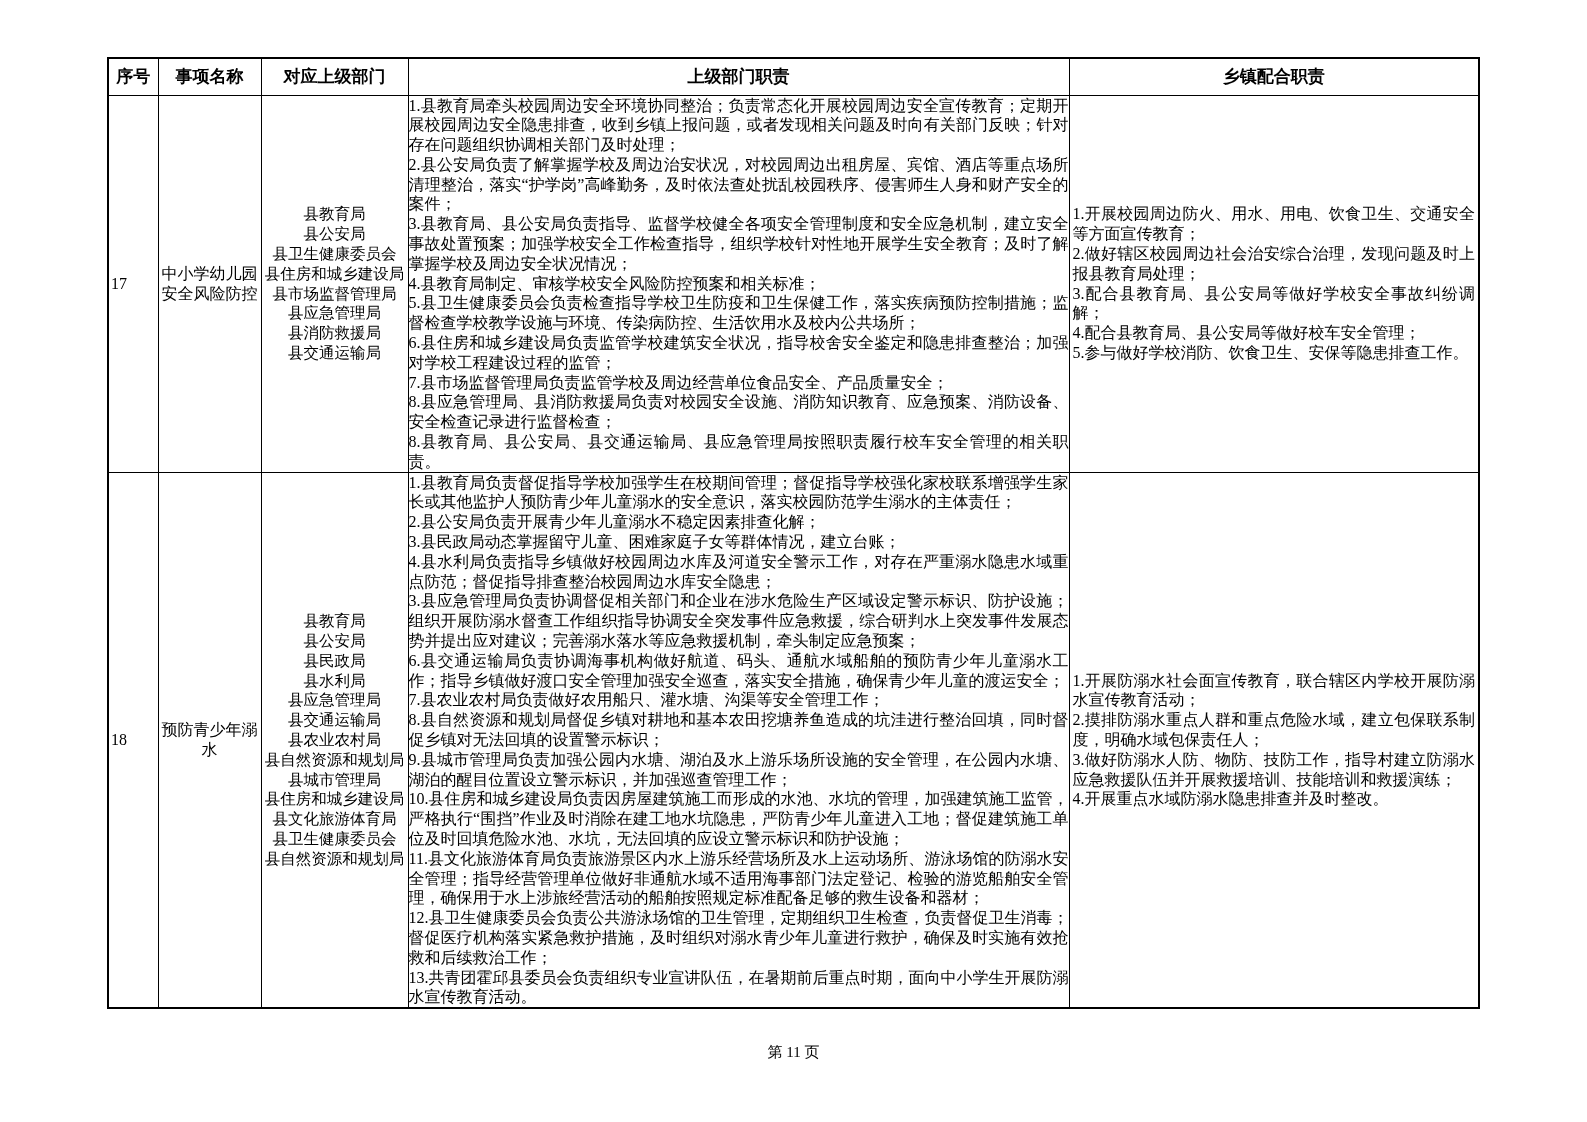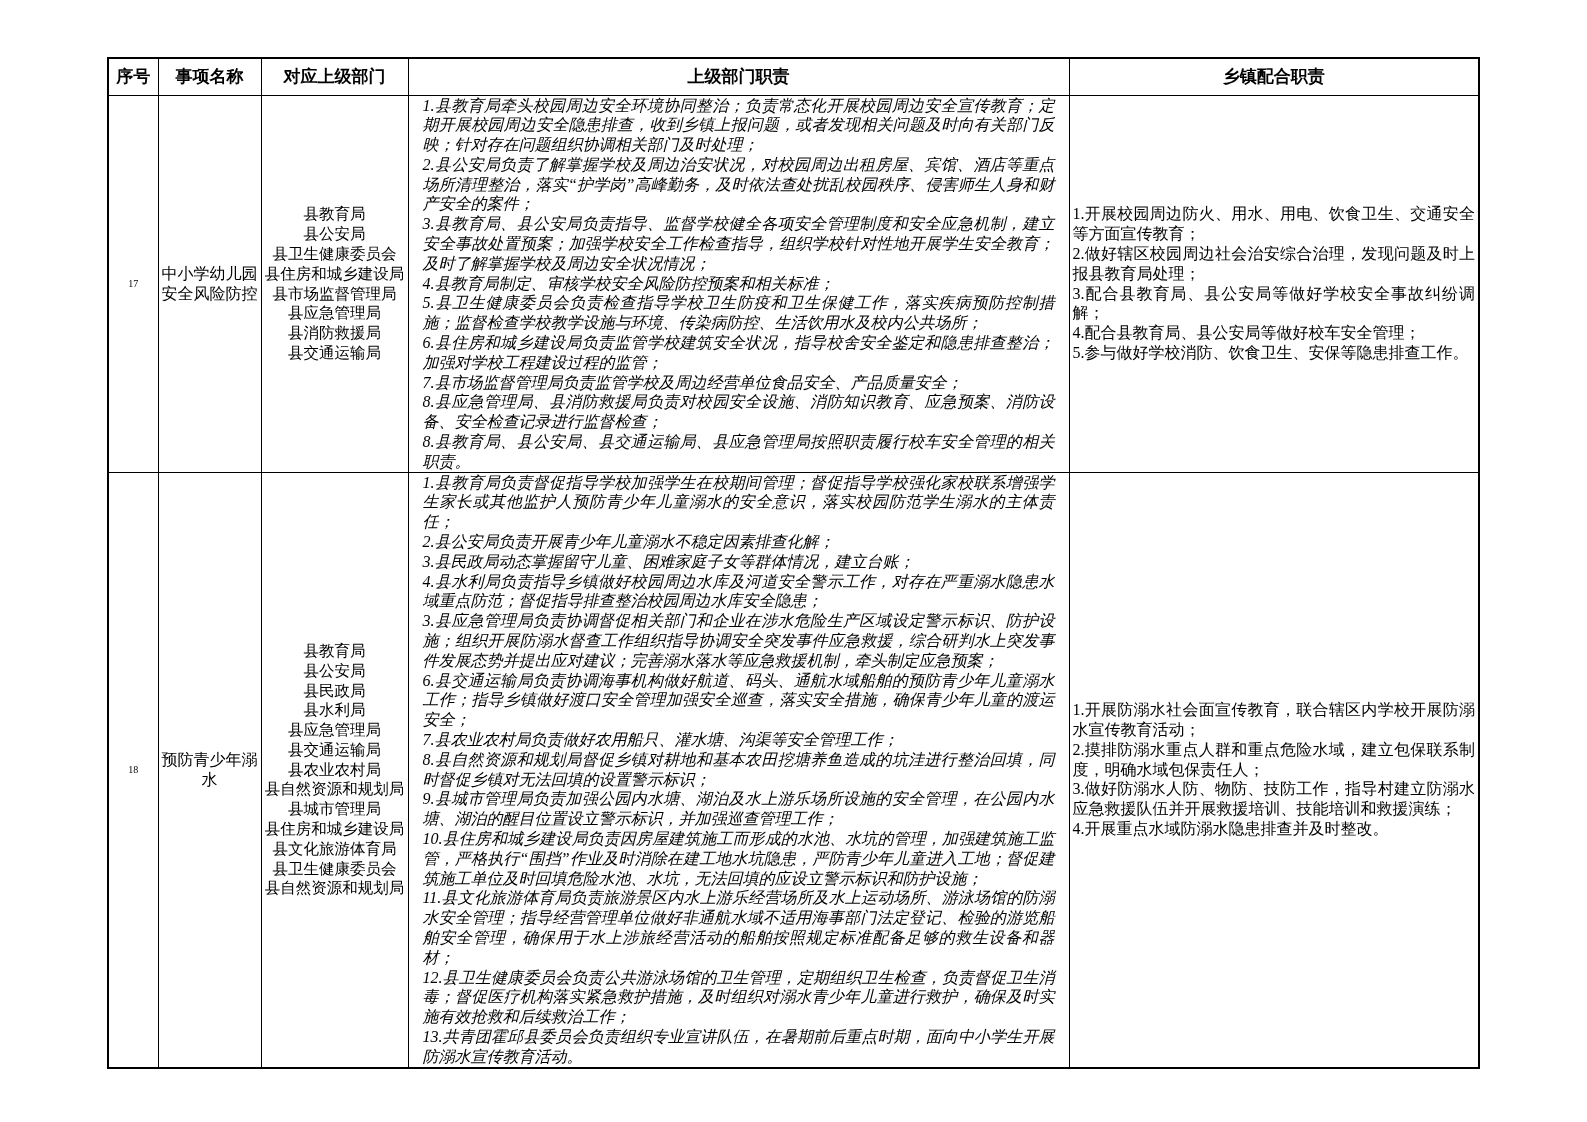--- a/index.html
+++ b/index.html
@@ -39,40 +39,38 @@
     font-size: 17px;
     text-align: center;
     padding: 0 4px;
   }
   .resp-table td {
     font-size: 16px;
     line-height: 19.8px;
     padding: 0 2px;
   }
   td.cell-index {
-    text-align: center;
-    font-size: 10px;
+    font-size: 16px;
   }
   td.cell-name {
     text-align: center;
     padding: 0 2px;
   }
   td.cell-depts {
     text-align: center;
     padding: 12px 1px;
   }
   td.cell-depts .dept {
     font-size: 15.5px;
     line-height: 19.8px;
     white-space: nowrap;
   }
   td.cell-duties {
     vertical-align: middle;
-    padding: 0 14px;
-    font-style: italic;
+    padding: 0 0;
   }
   td.cell-duties .duty {
     text-align: justify;
   }
   td.cell-township {
     vertical-align: middle;
     padding: 0 3px;
   }
   td.cell-township .duty {
     text-align: justify;
@@ -191,14 +189,15 @@
               <div class="duty">1.开展防溺水社会面宣传教育，联合辖区内学校开展防溺水宣传教育活动；</div>
               <div class="duty">2.摸排防溺水重点人群和重点危险水域，建立包保联系制度，明确水域包保责任人；</div>
               <div class="duty">3.做好防溺水人防、物防、技防工作，指导村建立防溺水应急救援队伍并开展救援培训、技能培训和救援演练；</div>
               <div class="duty">4.开展重点水域防溺水隐患排查并及时整改。</div>
             </div>
         </td>
       </tr>
     </tbody>
   </table>
 
+  <div class="page-footer">第 11 页</div>
 
 </div>
 
 </body></html>

